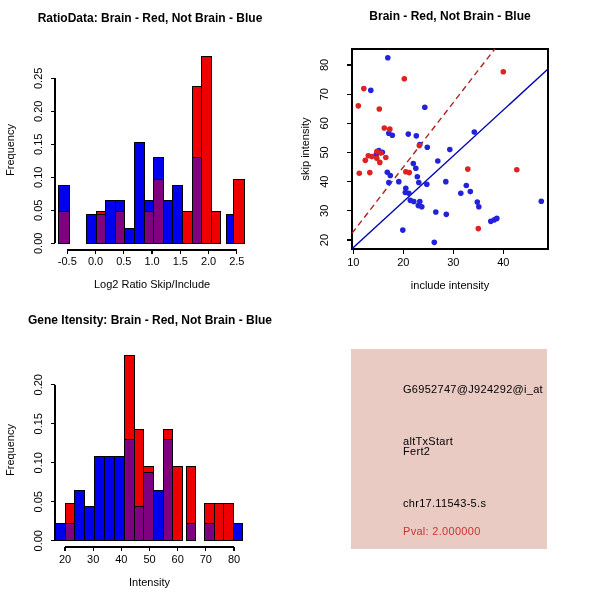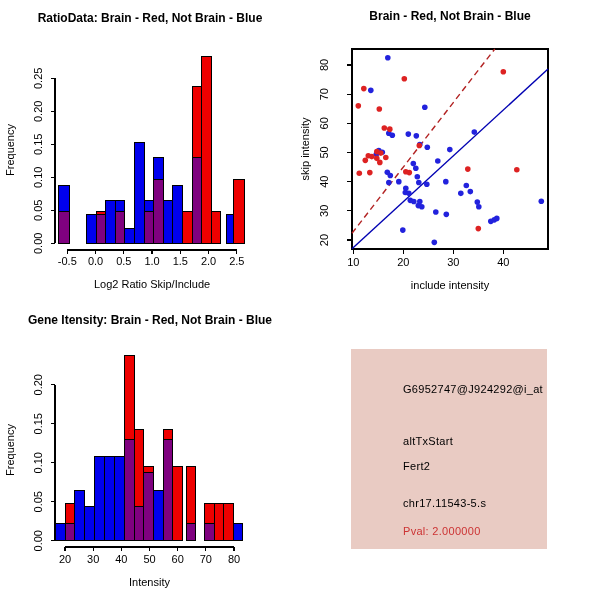--- a/index.html
+++ b/index.html
@@ -234,17 +234,17 @@
       <text x="42" y="84.69999999999999" font-size="11" text-anchor="middle" fill="#000" transform="rotate(-90 42 84.69999999999999)">0.20</text>
       <text x="149.501" y="286" font-size="11" text-anchor="middle" fill="#000">Intensity</text>
       <text x="14" y="150" font-size="11" text-anchor="middle" fill="#000" transform="rotate(-90 14 150)">Frequency</text>
       <text x="150" y="24" font-size="12" text-anchor="middle" fill="#000" font-weight="bold">Gene Itensity: Brain - Red, Not Brain - Blue</text>
     </svg></div>
 
 <div class="quad" id="q-info">
   <div class="info-box" id="info-box" style="background: rgb(233, 203, 195);">
     <div class="info-line" style="top:34px">G6952747@J924292@i_at</div>
     <div class="info-line" style="top:86px">altTxStart</div>
-    <div class="info-line" style="top:111px">Fert2</div>
+    <div class="info-line" style="top:96px">Fert2</div>
     <div class="info-line" style="top:148px">chr17.11543-5.s</div>
     <div class="info-line" id="pval-line" style="top: 176px; color: rgb(204, 51, 51);">Pval: 2.000000</div>
   </div>
 </div>
 
 </body></html>

